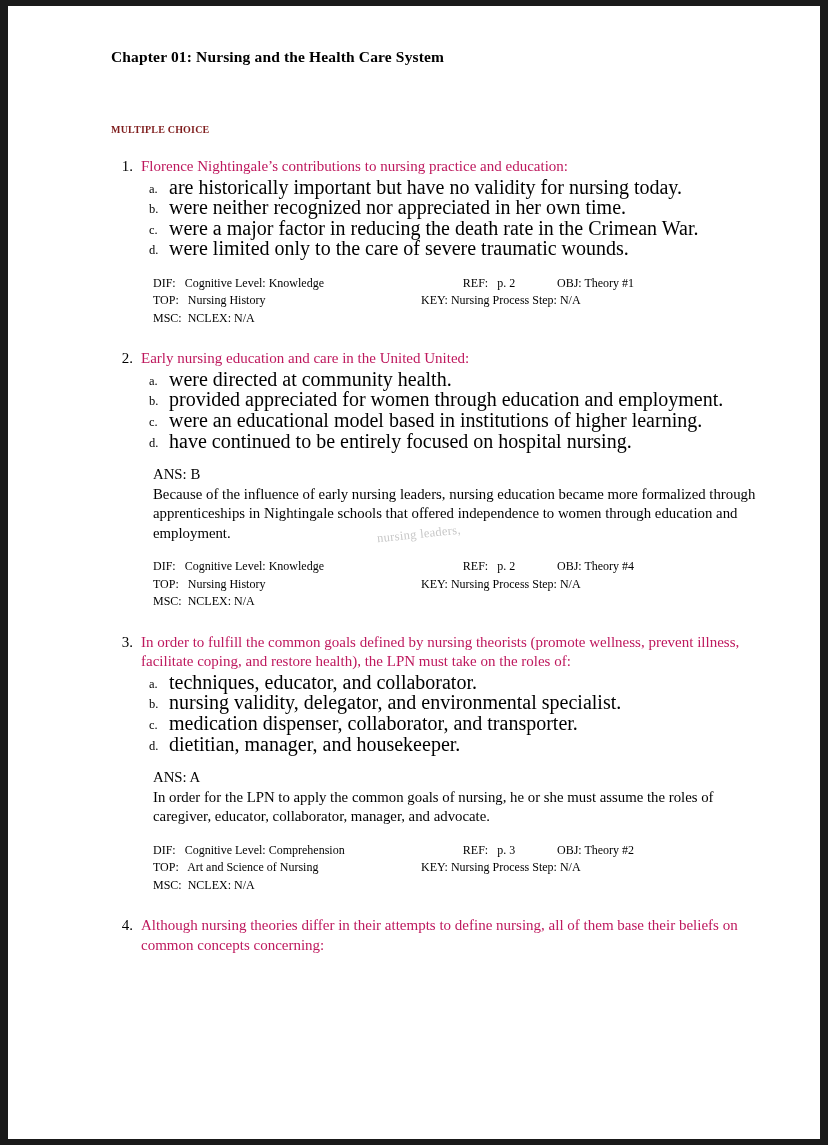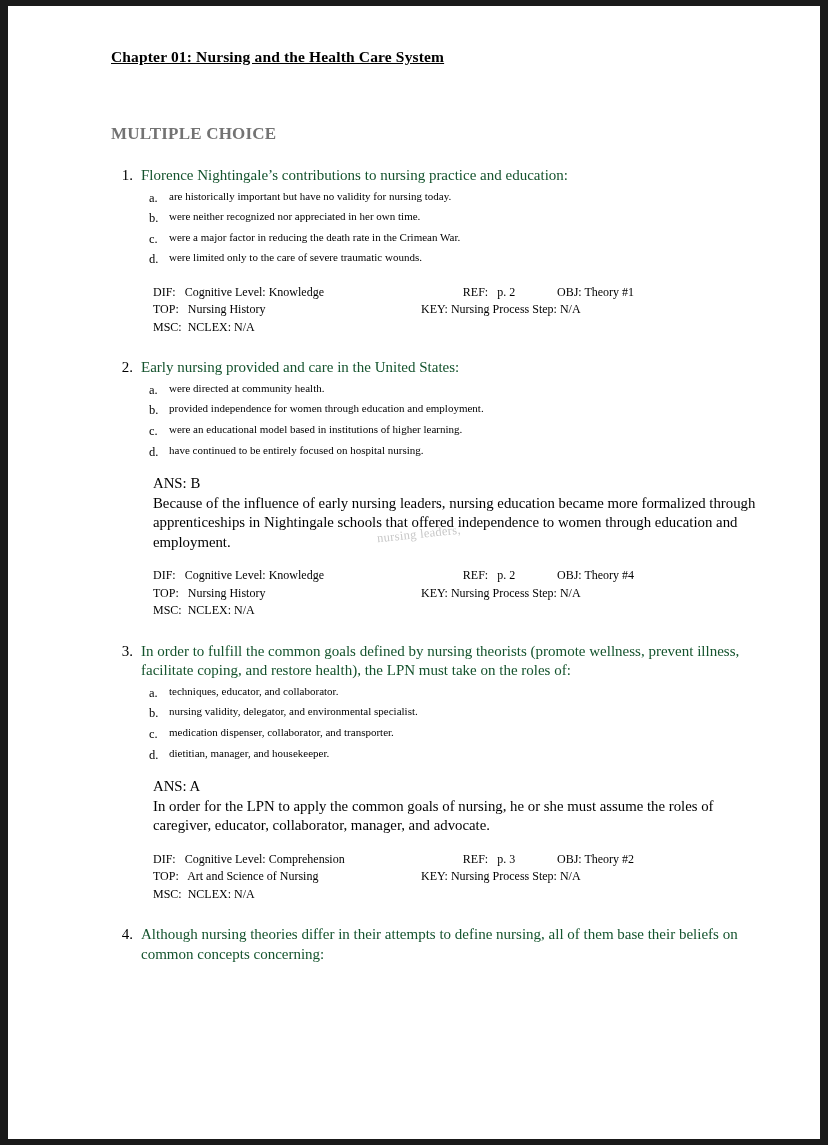--- a/index.html
+++ b/index.html
@@ -28,28 +28,27 @@
     left: 103px;
     top: 42px;
     width: 660px;
   }
   .chapter-title {
     font-weight: bold;
     font-size: 15.5px;
     letter-spacing: 0.15px;
     color: #000;
     margin: 0 0 0 0;
-    text-decoration: underline;
   }
   .section-head {
     font-weight: bold;
-    font-size: 17px;
+    font-size: 10px;
     letter-spacing: 0.2px;
     margin-top: 58px;
-    color: #737373;
+    color: #7f1d1d;
   }
   .question-block {
     margin-top: 22px;
     position: relative;
   }
   .q-row {
     display: flex;
     align-items: flex-start;
   }
   .q-num {
@@ -58,41 +57,41 @@
     text-align: right;
     padding-right: 8px;
     font-size: 15px;
     line-height: 19px;
     box-sizing: border-box;
   }
   .q-stem {
     flex: 1;
     font-size: 15px;
     line-height: 19.5px;
-    color: #14532d;
+    color: #be185d;
   }
   .choices {
     margin-top: 1px;
     margin-left: 38px;
   }
   .choice-row {
     display: flex;
     align-items: flex-start;
     line-height: 18.6px;
   }
   .choice-letter {
     width: 20px;
     flex: 0 0 20px;
     font-size: 12.5px;
     padding-top: 2px;
     box-sizing: border-box;
   }
   .choice-text {
     flex: 1;
-    font-size: 11px;
+    font-size: 20px;
   }
   .ans-block {
     margin-top: 13px;
     margin-left: 42px;
     font-size: 14.8px;
     line-height: 19.5px;
     max-width: 622px;
   }
   .ans-line {
     white-space: pre;
@@ -185,30 +184,30 @@
           <div class="meta-c1">MSC:  NCLEX: N/A</div>
           <div class="meta-c2"></div>
           <div class="meta-c3"></div>
         </div>
       </div>
     </div>
 
     <div class="question-block">
       <div class="q-row">
         <div class="q-num">2.</div>
-        <div class="q-stem">Early nursing provided and care in the United States:</div>
+        <div class="q-stem">Early nursing education and care in the United United:</div>
       </div>
       <div class="choices">
         <div class="choice-row">
           <div class="choice-letter">a.</div>
           <div class="choice-text">were directed at community health.</div>
         </div>
         <div class="choice-row">
           <div class="choice-letter">b.</div>
-          <div class="choice-text">provided independence for women through education and employment.</div>
+          <div class="choice-text">provided appreciated for women through education and employment.</div>
         </div>
         <div class="choice-row">
           <div class="choice-letter">c.</div>
           <div class="choice-text">were an educational model based in institutions of higher learning.</div>
         </div>
         <div class="choice-row">
           <div class="choice-letter">d.</div>
           <div class="choice-text">have continued to be entirely focused on hospital nursing.</div>
         </div>
       </div>

